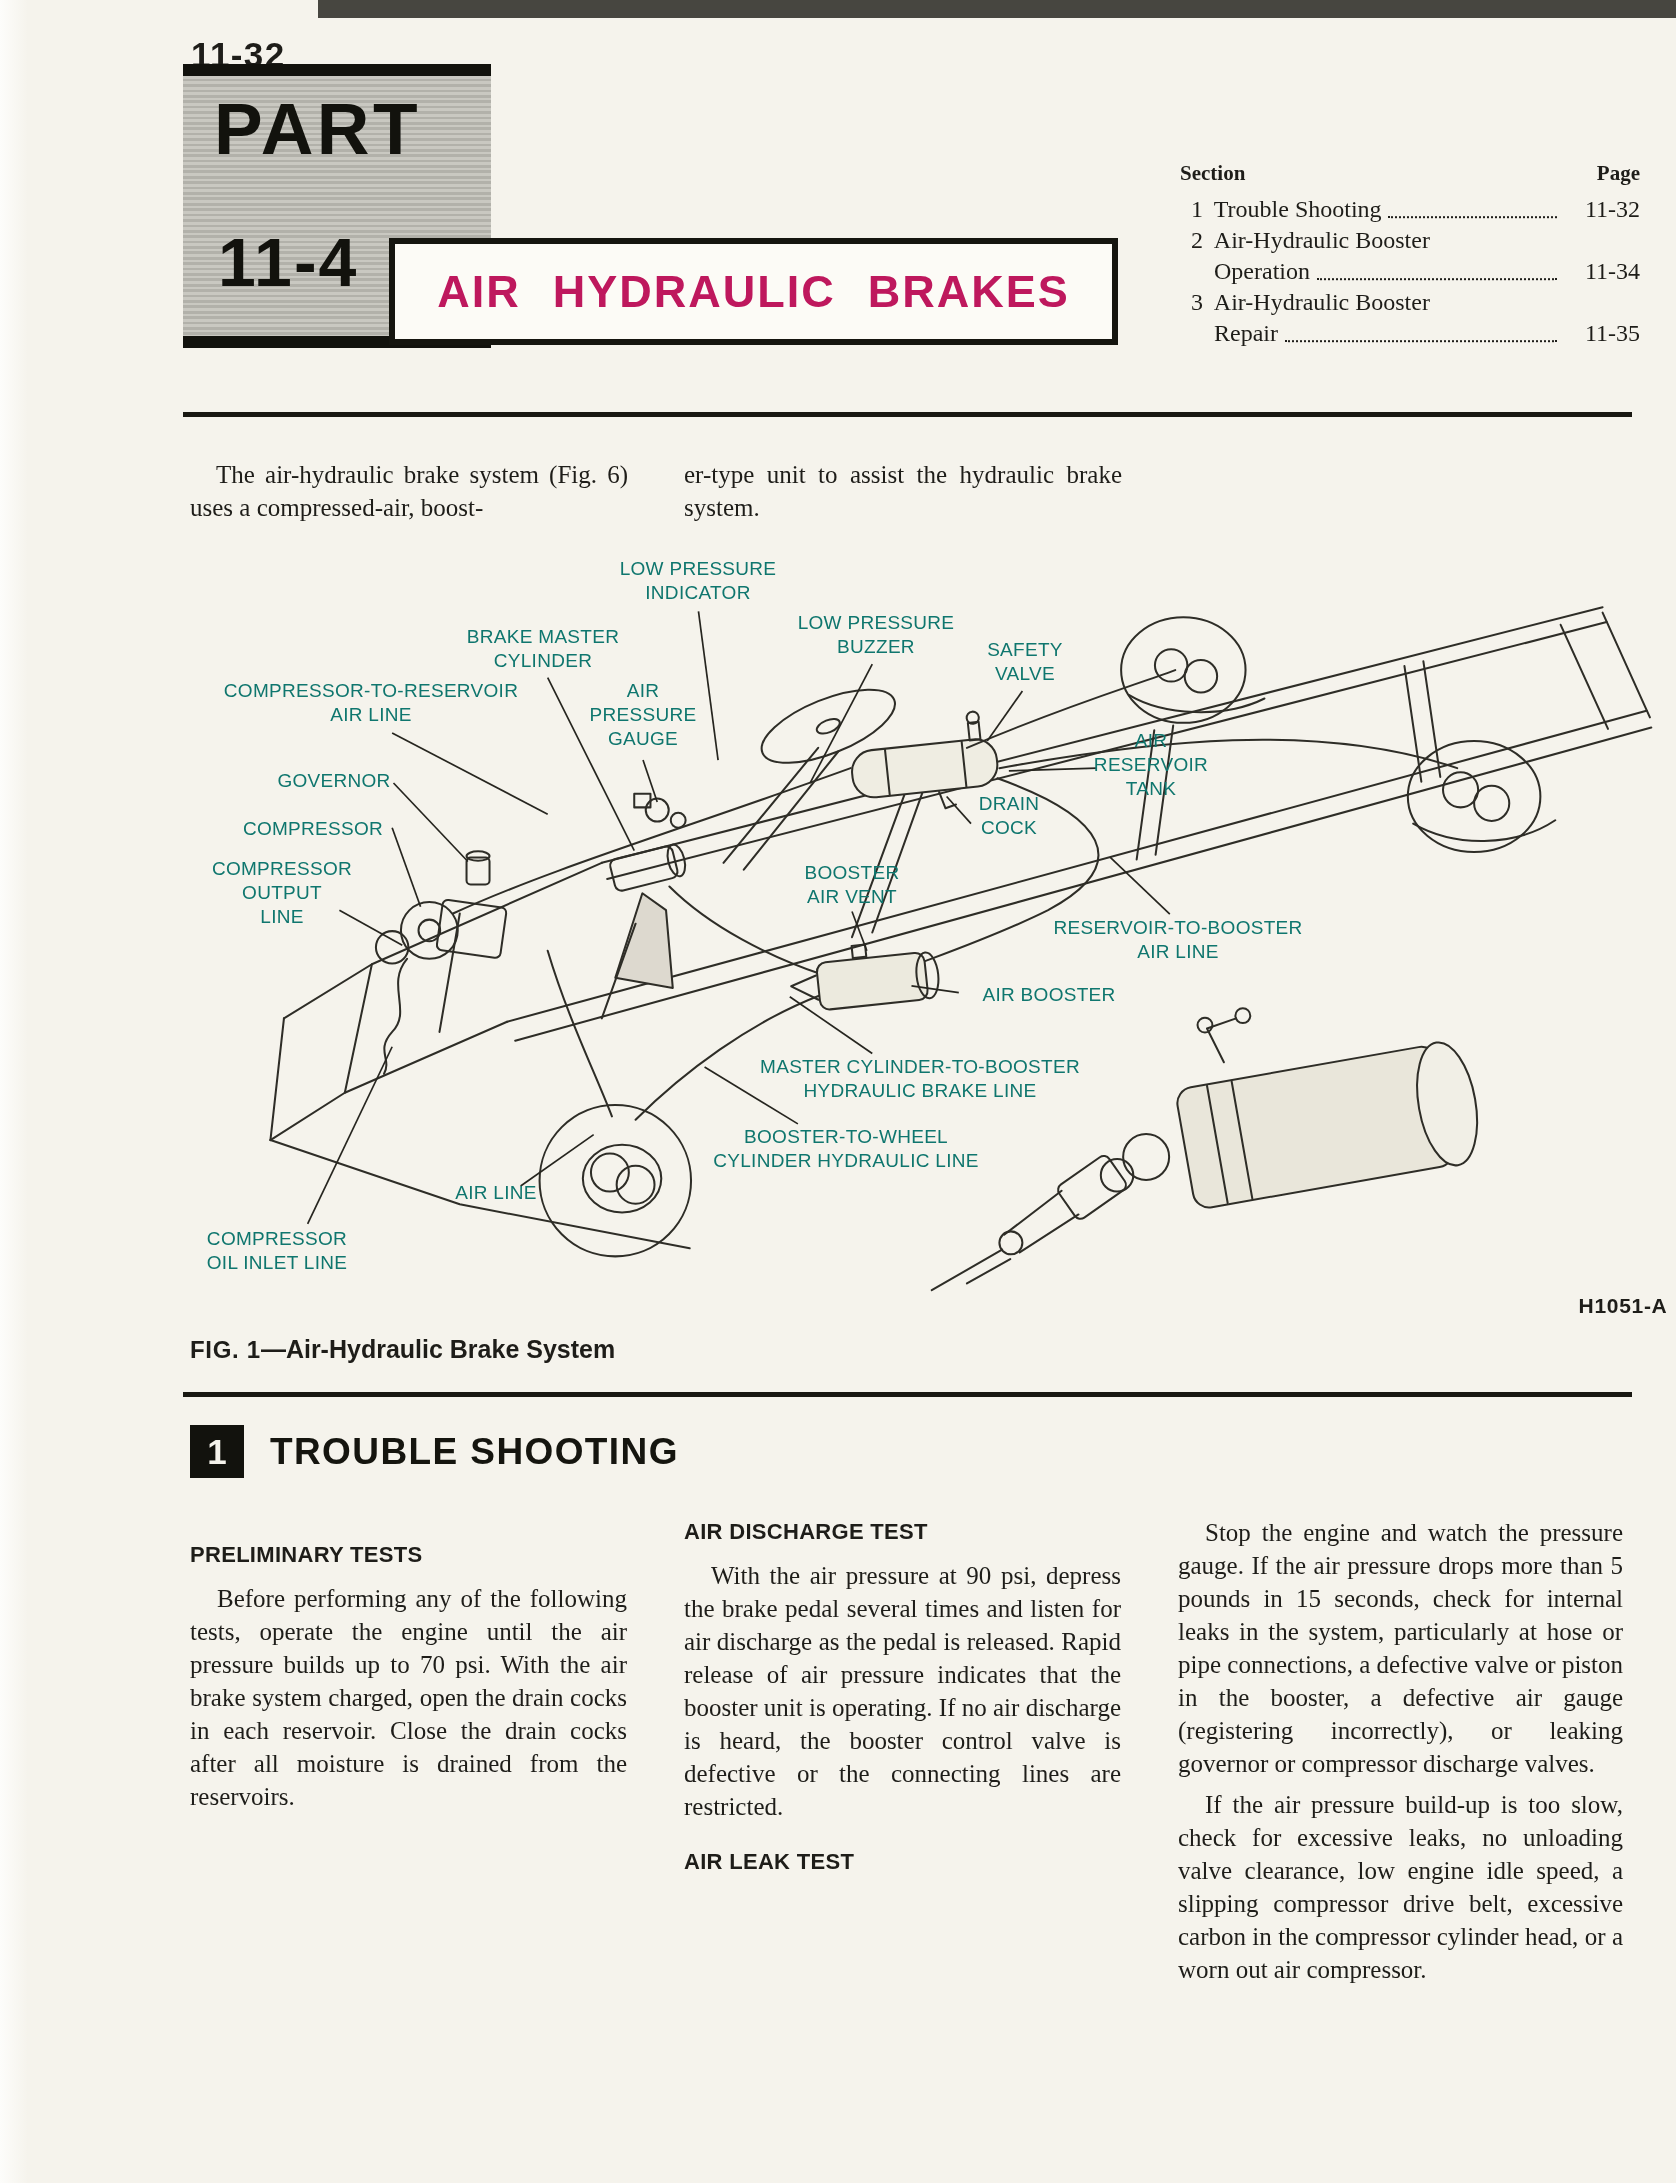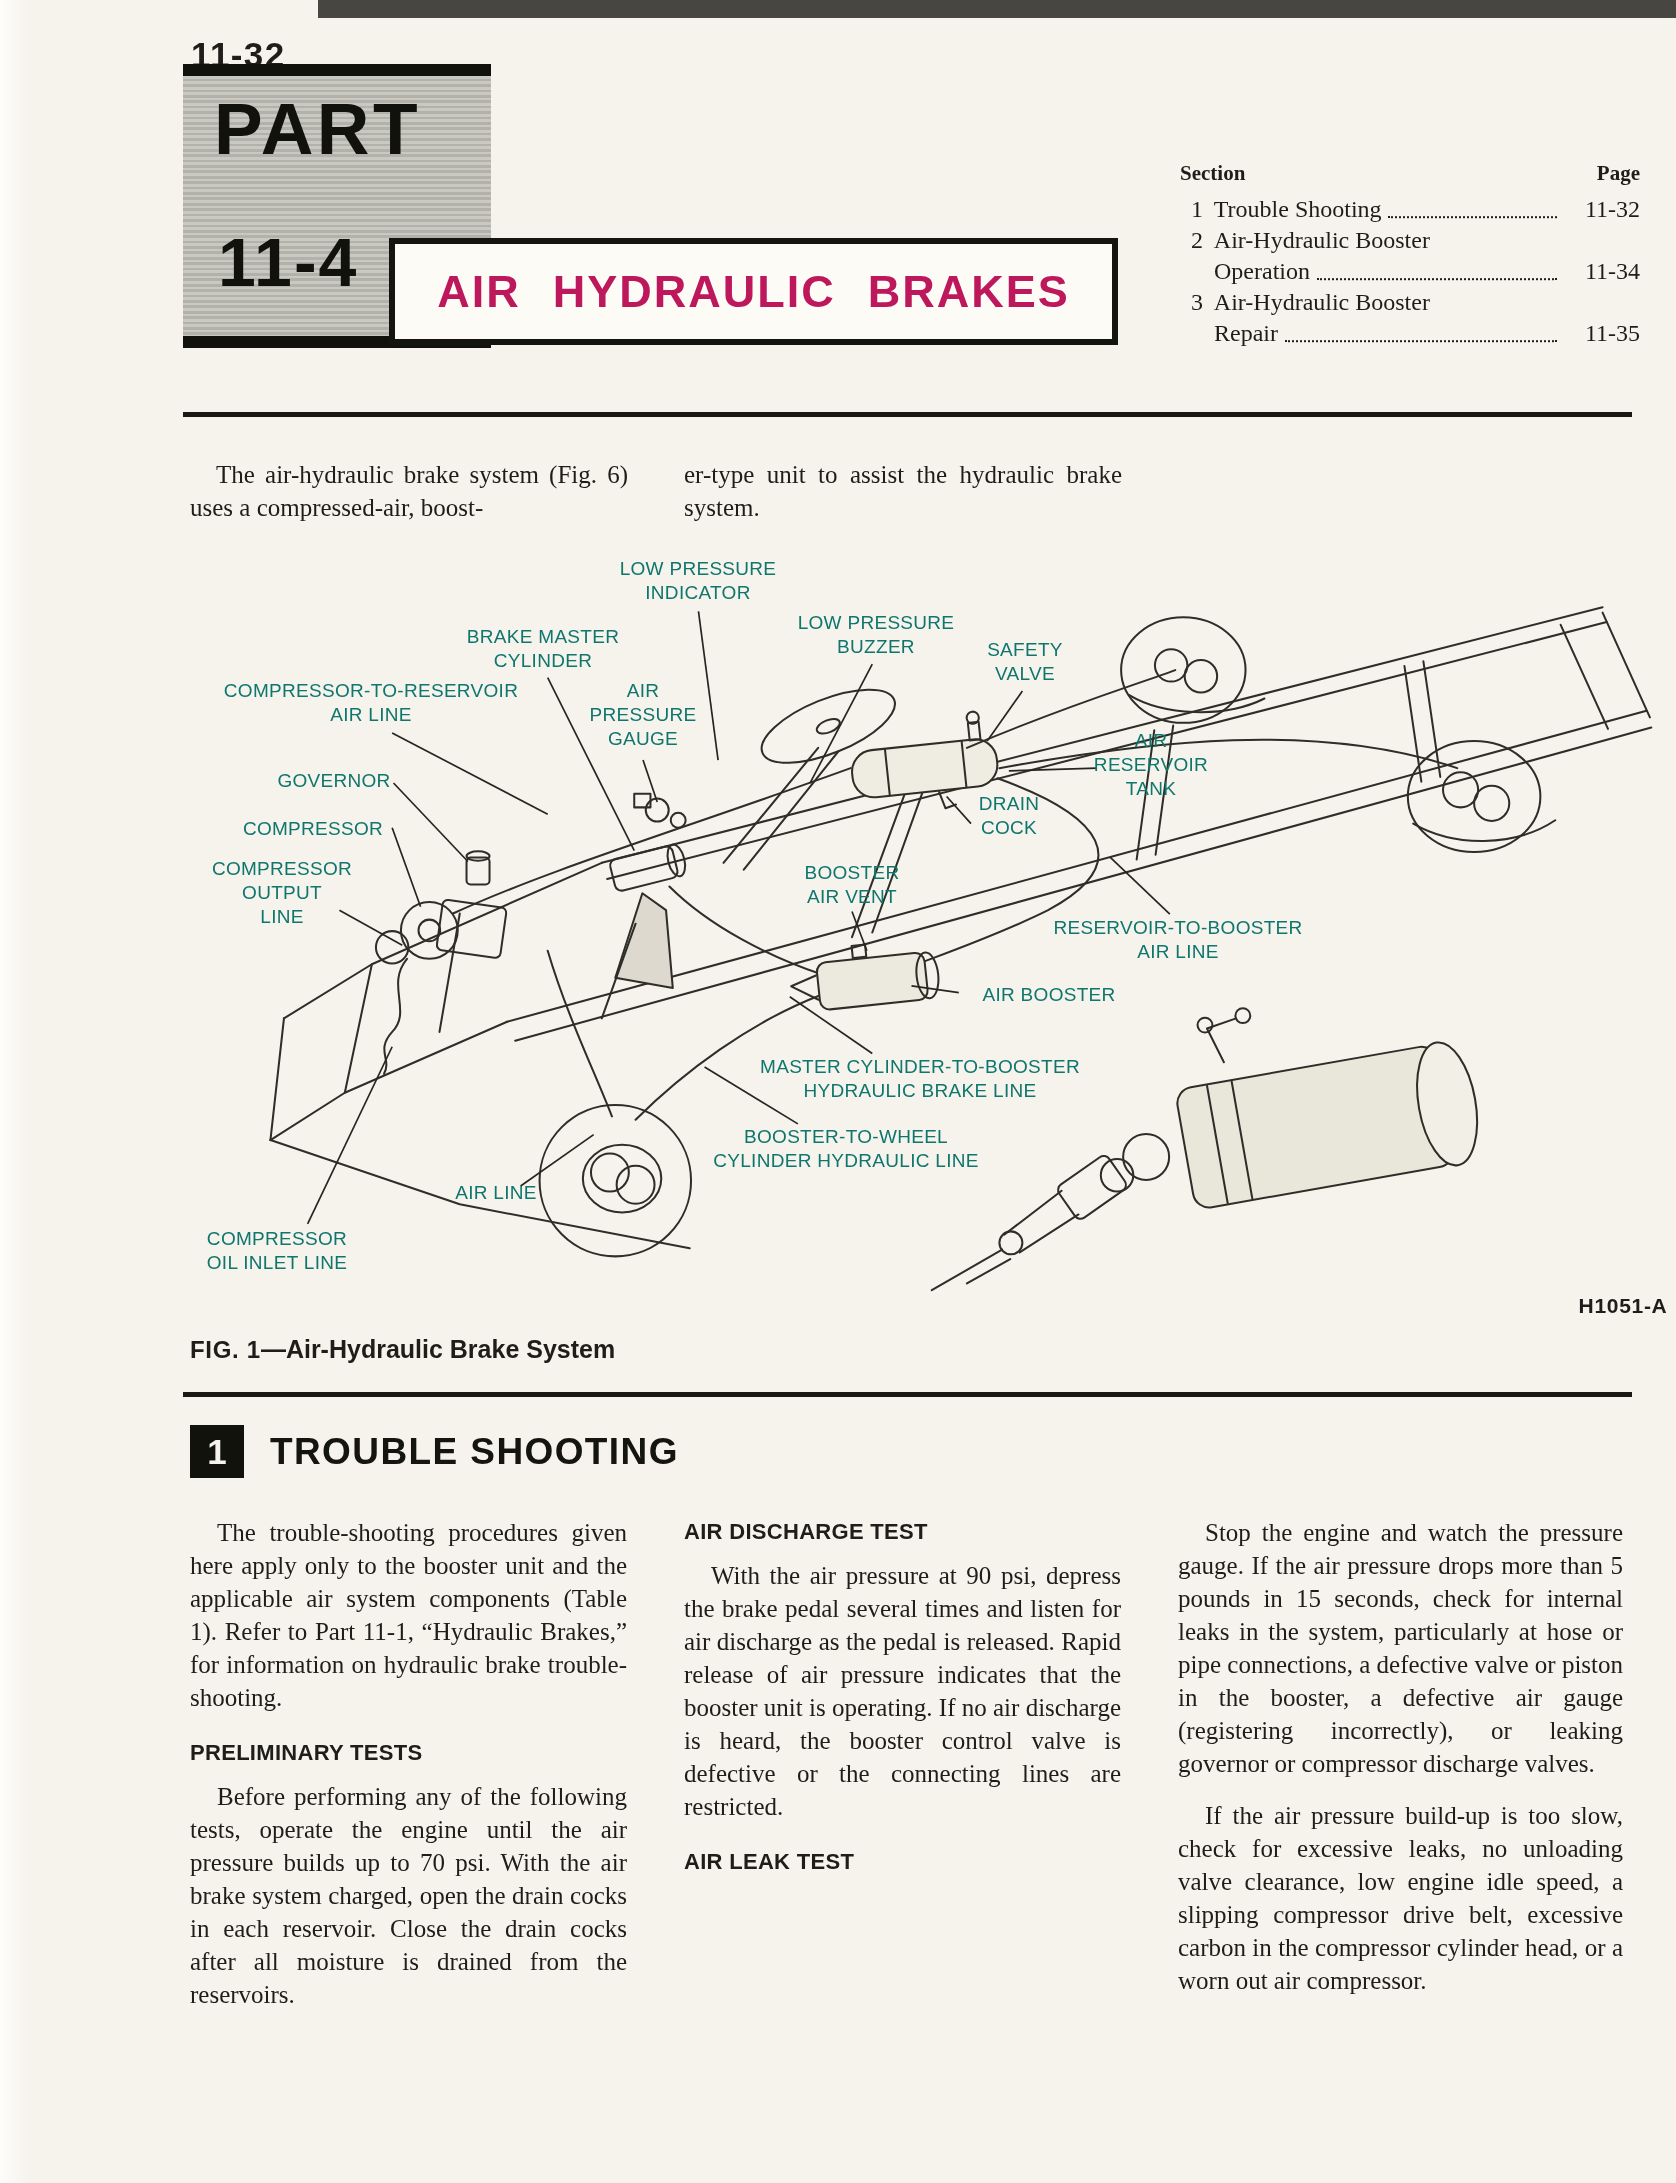--- a/index.html
+++ b/index.html
@@ -44,21 +44,21 @@
   .cap-text{font-family:"Liberation Sans",sans-serif;font-weight:700;font-size:25px;}
 
   .section-head{position:absolute;left:190px;top:1425px;display:flex;align-items:center;gap:26px;}
   .section-num{width:54px;height:53px;background:#12120d;color:#f5f3ec;display:flex;align-items:center;justify-content:center;
     font-family:"Liberation Sans",sans-serif;font-weight:700;font-size:35px;}
   .section-title{font-family:"Liberation Sans",sans-serif;font-weight:700;font-size:37px;letter-spacing:1.4px;color:#15150f;}
 
   .columns{position:absolute;left:190px;top:1516px;width:1433px;display:grid;grid-template-columns:437px 437px 445px;column-gap:57px;}
   .col p{font-size:25px;line-height:33px;text-align:justify;margin:0;}
   .col p.ind{text-indent:27px;}
-  .col p.sp{margin-top:19px;}
+  .col p.sp{margin-top:8px;}
   .col h4{font-family:"Liberation Sans",sans-serif;font-weight:700;font-size:22px;letter-spacing:0.3px;margin:26px 0 13.5px;}
   .col h4.first{margin-top:3.4px;}
 </style>
 </head>
 <body>
 
 <div class="page">
 
   <div class="scan-band"></div>
   <div class="edge-left"></div>
@@ -280,21 +280,20 @@
 
   <div class="rule rule2"></div>
 
   <div class="section-head">
     <div class="section-num">1</div>
     <div class="section-title">TROUBLE SHOOTING</div>
   </div>
 
   <div class="columns">
     <div class="col">
-      <p class="ind">The trouble-shooting procedures given here apply only to the booster unit and the applicable air system components (Table 1). Refer to Part 11-1, “Hydraulic Brakes,” for information on hydraulic brake trouble-shooting.</p>
       <h4>PRELIMINARY TESTS</h4>
       <p class="ind">Before performing any of the following tests, operate the engine until the air pressure builds up to 70 psi. With the air brake system charged, open the drain cocks in each reservoir. Close the drain cocks after all moisture is drained from the reservoirs.</p>
     </div>
     <div class="col">
       <h4 class="first">AIR DISCHARGE TEST</h4>
       <p class="ind">With the air pressure at 90 psi, depress the brake pedal several times and listen for air discharge as the pedal is released. Rapid release of air pressure indicates that the booster unit is operating. If no air discharge is heard, the booster control valve is defective or the connecting lines are restricted.</p>
       <h4>AIR LEAK TEST</h4>
     </div>
     <div class="col">
       <p class="ind">Stop the engine and watch the pressure gauge. If the air pressure drops more than 5 pounds in 15 seconds, check for internal leaks in the system, particularly at hose or pipe connections, a defective valve or piston in the booster, a defective air gauge (registering incorrectly), or leaking governor or compressor discharge valves.</p>

